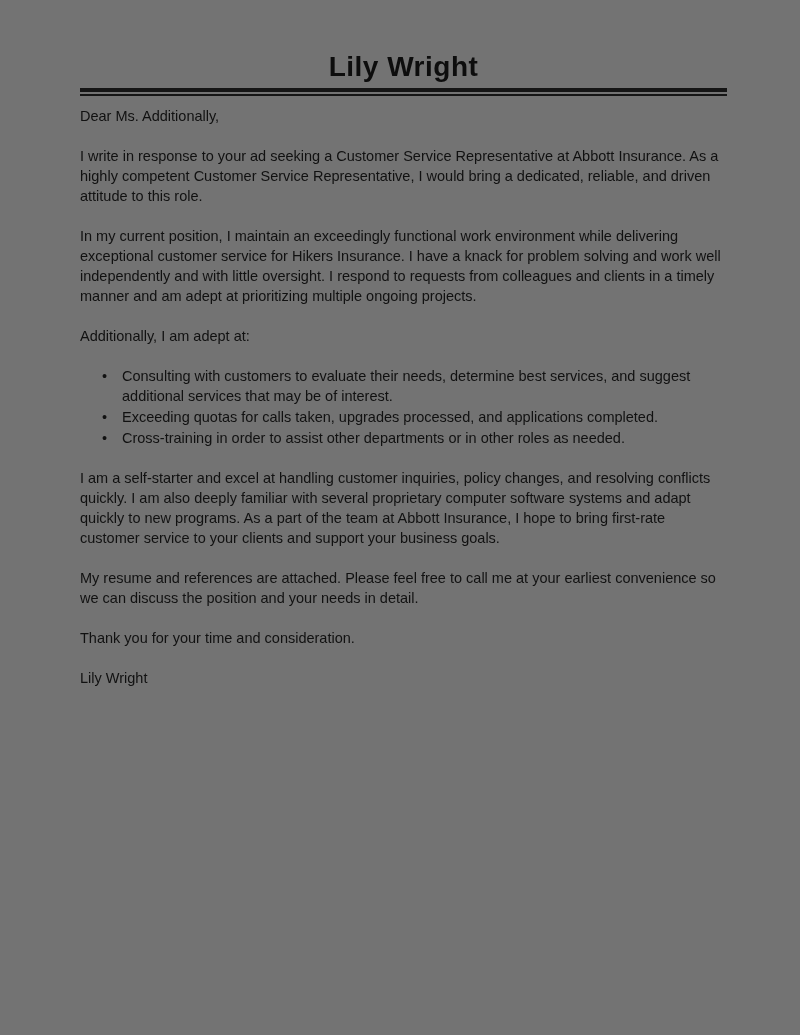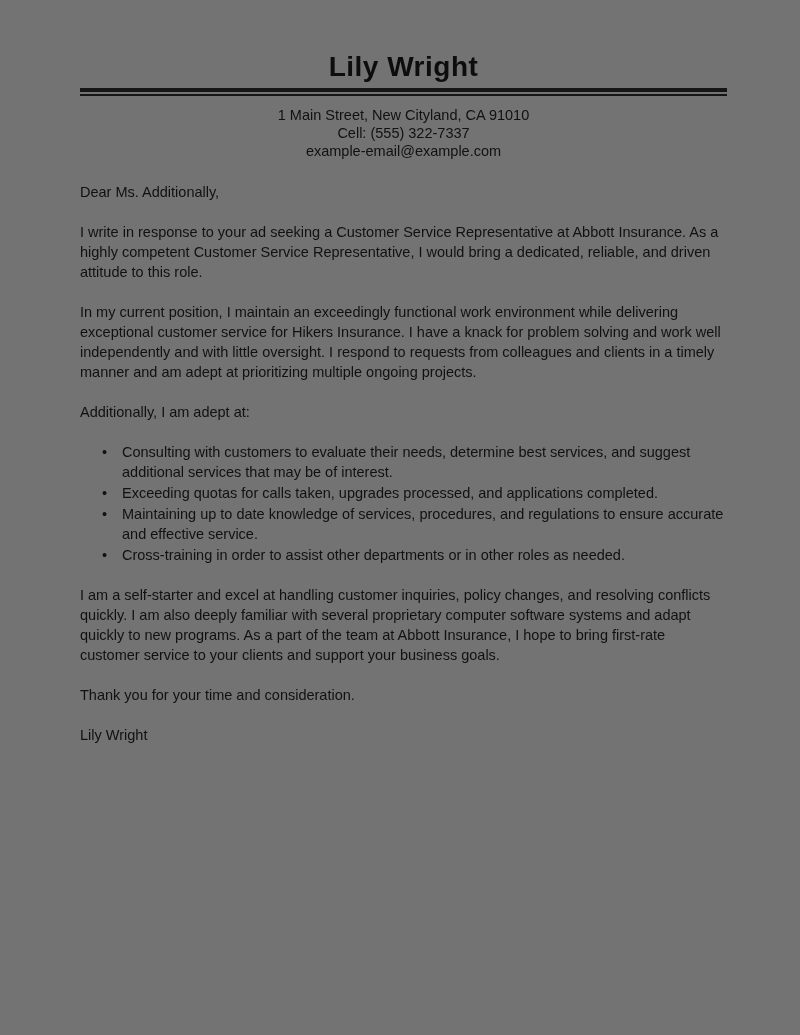--- a/index.html
+++ b/index.html
@@ -60,42 +60,37 @@
 </style>
 </head>
 <body>
 
 <div class="page">
 
   <h1 class="letter-title">Lily Wright</h1>
 
   <div class="header-rule"></div>
 
-  <div class="contact-block">
-    <div>1 Main Street, New Cityland, CA 91010</div>
-    <div>Cell: (555) 322-7337</div>
-    <div>example-email@example.com</div>
-  </div>
 
   <p class="salutation">Dear Ms. Additionally,</p>
 
   <p>I write in response to your ad seeking a Customer Service Representative at Abbott Insurance. As a highly competent Customer Service Representative, I would bring a dedicated, reliable, and driven attitude to this role.</p>
 
   <p>In my current position, I maintain an exceedingly functional work environment while delivering exceptional customer service for Hikers Insurance. I have a knack for problem solving and work well independently and with little oversight. I respond to requests from colleagues and clients in a timely manner and am adept at prioritizing multiple ongoing projects.</p>
 
   <p>Additionally, I am adept at:</p>
 
   <ul class="adept-list">
     <li>Consulting with customers to evaluate their needs, determine best services, and suggest additional services that may be of interest.</li>
     <li>Exceeding quotas for calls taken, upgrades processed, and applications completed.</li>
-    <li>Maintaining up to date knowledge of services, procedures, and regulations to ensure accurate and effective service.</li>
     <li>Cross-training in order to assist other departments or in other roles as needed.</li>
   </ul>
 
   <p>I am a self-starter and excel at handling customer inquiries, policy changes, and resolving conflicts quickly. I am also deeply familiar with several proprietary computer software systems and adapt quickly to new programs. As a part of the team at Abbott Insurance, I hope to bring first-rate customer service to your clients and support your business goals.</p>
 
+  <p>My resume and references are attached. Please feel free to call me at your earliest convenience so we can discuss the position and your needs in detail.</p>
 
   <p>Thank you for your time and consideration.</p>
 
 
   <p class="signature">Lily Wright</p>
 
 </div>
 
 </body></html>

